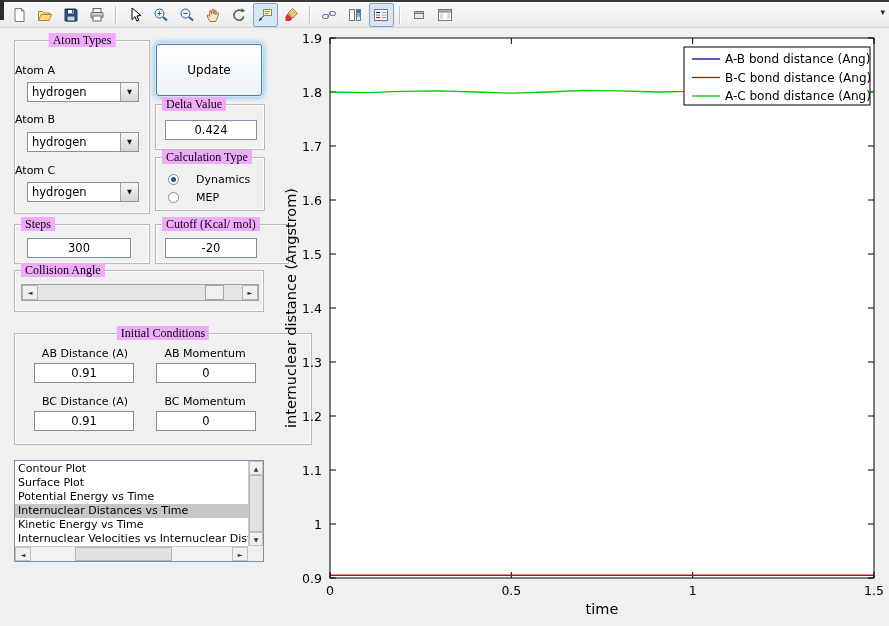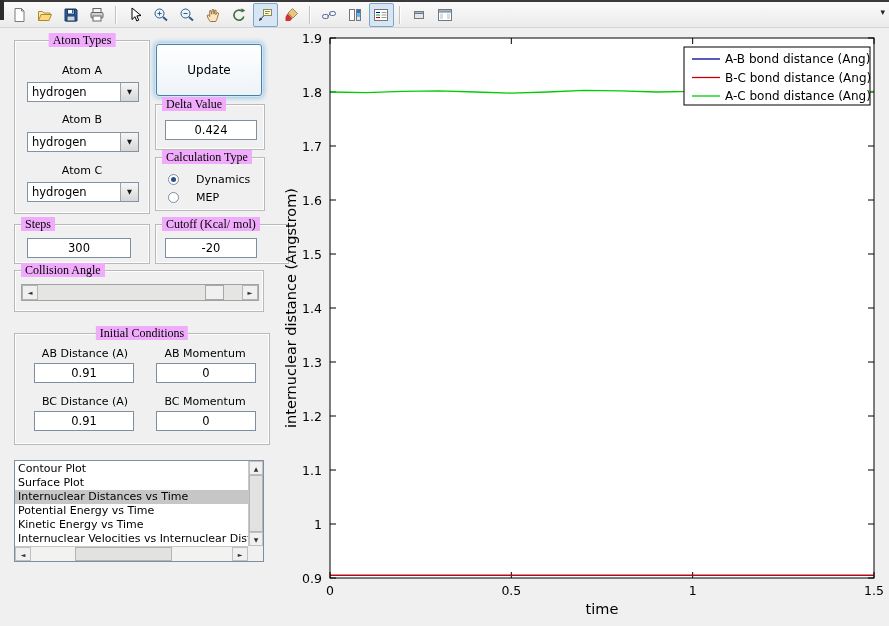--- a/index.html
+++ b/index.html
@@ -28,21 +28,21 @@
   .tb-overflow{position:absolute;right:4px;top:7px;font-size:9px;color:#222;line-height:10px;}
   
   .uipanel{
     position:absolute;border:1px solid #b9b9b9;background:#f0f0f0;
     box-shadow:inset 1px 1px 0 #fdfdfd, inset -1px -1px 0 #fdfdfd;
     box-sizing:border-box;
   }
   .ptitle{position:absolute;top:-8px;font-size:12px;line-height:14px;background:#f0abfc;padding:0 4px;color:#000;white-space:nowrap;font-family:Liberation Serif, serif;}
   .ptitle.centered{left:50%;transform:translateX(-50%);}
   .ptitle.left{left:6px;}
-  .ctl-label{position:absolute;width:100%;text-align:center;font-size:11px;color:#000;}
+  .ctl-label{position:absolute;width:100%;font-size:11px;color:#000;}
   .col-label{position:absolute;width:120px;text-align:center;font-size:11px;color:#000;}
   .combo{position:absolute;height:20px;background:#fff;border:1px solid #8393a6;display:flex;box-sizing:border-box;}
   .combo-text{flex:1;font-size:11.5px;padding:2px 0 0 4px;overflow:hidden;white-space:nowrap;}
   .combo-arrow{width:17px;background:linear-gradient(#f6f6f6,#d7d7d7);border-left:1px solid #9aa5b1;display:flex;align-items:center;justify-content:center;font-size:6.5px;color:#1a1a1a;}
   .edit{position:absolute;background:#fff;border:1px solid #7f8fa0;font-size:11.5px;text-align:center;font-family:inherit;padding:0;box-sizing:border-box;height:20px;}
   .update-btn{
     position:absolute;left:156px;top:44px;width:106px;height:52px;
     background:linear-gradient(#ffffff,#eef3f8);
     border:1px solid #4d7ea8;border-radius:3px;
     box-shadow:0 0 0 1px #cfe6f5, 0 0 5px 2px #8fc3e8;
@@ -249,38 +249,38 @@
   <span class="ptitle left">Collision Angle</span>
   <div class="slider">
     <span class="sl-btn">◄</span>
     <span class="sl-track">
       <span class="sl-thumb"></span>
     </span>
     <span class="sl-btn">►</span>
   </div>
 </div>
 
-<div class="uipanel" style="left:14px;top:333px;width:256px;height:112px;">
+<div class="uipanel" style="left:14px;top:333px;width:298px;height:112px;">
   <span class="ptitle centered">Initial Conditions</span>
   <span class="col-label" style="left:10px;top:13px;">AB Distance (A)</span>
   <span class="col-label" style="left:130px;top:13px;">AB Momentum</span>
   <input class="edit" style="left: 19px; top: 29px; width: 100px;" value="0.91">
   <input class="edit" style="left: 141px; top: 29px; width: 100px;" value="0">
   <span class="col-label" style="left:10px;top:61px;">BC Distance (A)</span>
   <span class="col-label" style="left:130px;top:61px;">BC Momentum</span>
   <input class="edit" style="left: 19px; top: 77px; width: 100px;" value="0.91">
   <input class="edit" style="left: 141px; top: 77px; width: 100px;" value="0">
 </div>
 
 <div class="listbox">
   <div class="lb-items">
       <div class="lb-item">Contour Plot</div>
       <div class="lb-item">Surface Plot</div>
+      <div class="lb-item">Potential Energy vs Time</div>
       <div class="lb-item selected">Internuclear Distances vs Time</div>
-      <div class="lb-item">Potential Energy vs Time</div>
       <div class="lb-item">Kinetic Energy vs Time</div>
       <div class="lb-item">Internuclear Velocities vs Internuclear Distance</div>
       <div class="lb-item">Internuclear Accelerations vs Internuclear Distance</div>
       <div class="lb-item">Internuclear Momenta vs Internuclear Distance</div>
     </div>
   <div class="lb-vscroll">
     <span class="sb-arrow">▲</span>
     <span class="lb-vthumb"></span>
     <span class="sb-arrow lb-vbottom">▼</span>
   </div>

